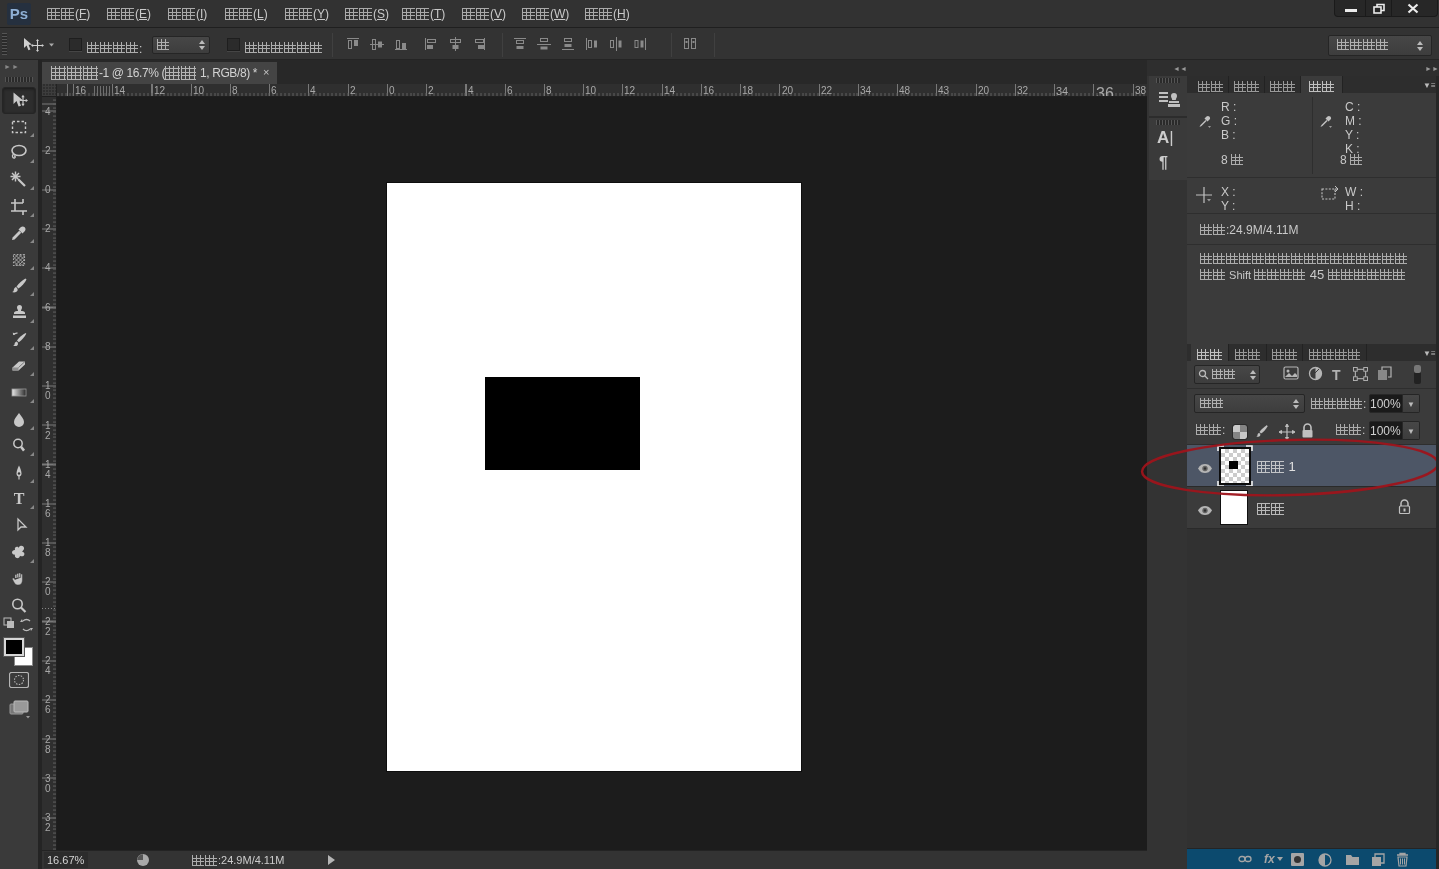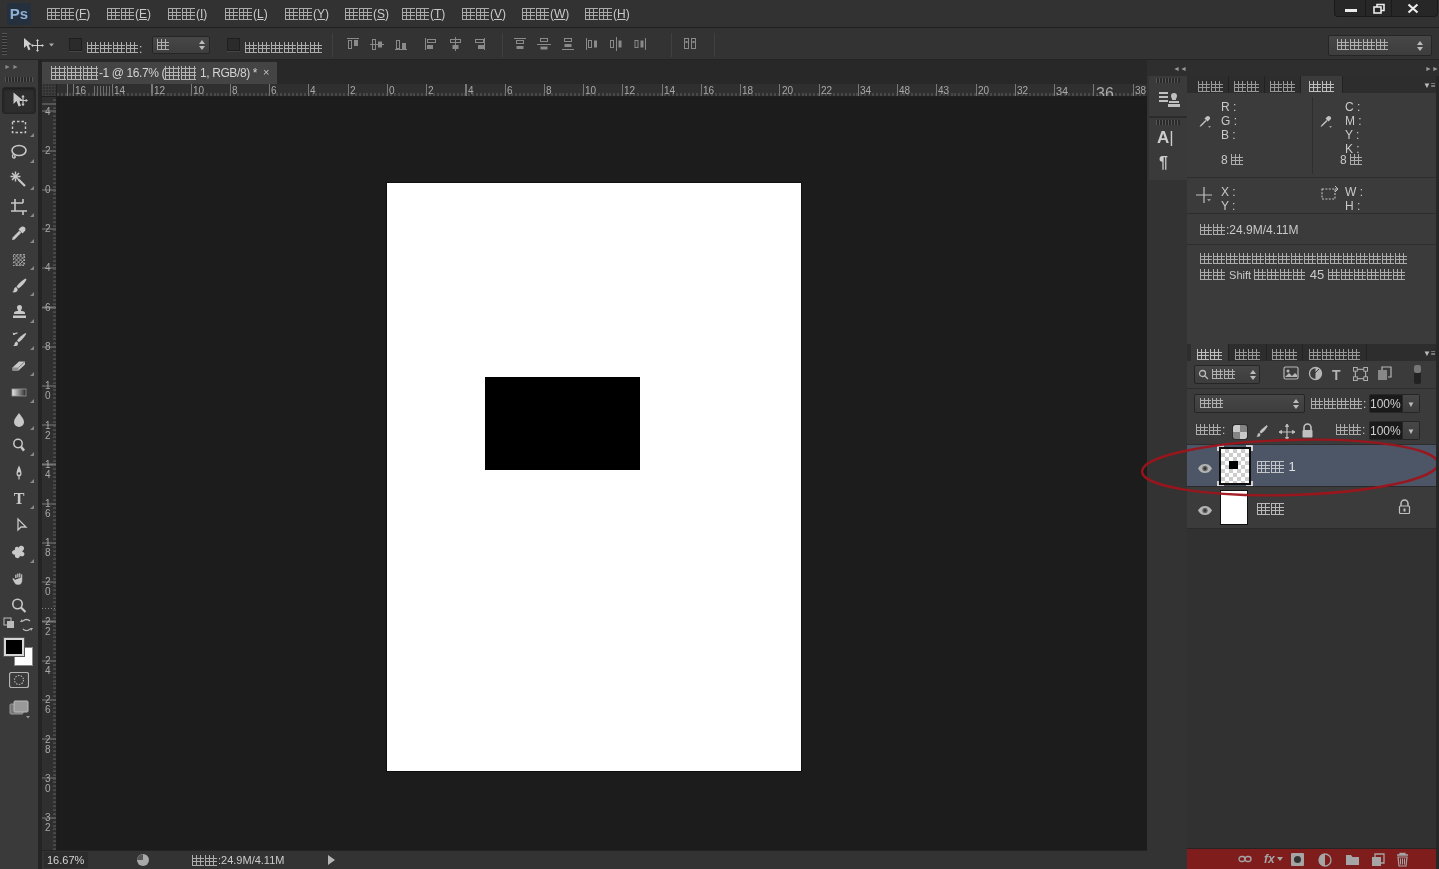--- a/index.html
+++ b/index.html
@@ -566,21 +566,21 @@
         <rect x="5.5" y="9.5" width="2" height="3" fill="#c0c0c0"></rect>
       </svg>
  </div>
  <div class="ab" style="left:0;top:184px;width:252px;height:1px;background:#2a2a2a"></div>
  <div class="ab" style="left:0;top:185px;width:252px;height:319px;background:#313131"></div>
 </div>
 <svg class="ab" style="left:1140px;top:436px" width="299" height="68" viewBox="0 0 299 68">
  <ellipse cx="150" cy="31.5" rx="148" ry="27.5" fill="none" stroke="#9e141b" stroke-width="2.4" opacity="0.95" transform="rotate(-1.6 150 31.5)"></ellipse>
 </svg>
 
-<div class="ab" style="left:1187px;top:848px;width:252px;height:21px;background:#7f1d1d;border-top:1px solid #242424">
+<div class="ab" style="left:1187px;top:848px;width:252px;height:21px;background:#0c4a6e;border-top:1px solid #242424">
  <svg class="ab" style="left:51px;top:5px" width="14" height="10" viewBox="0 0 14 10">
       <g fill="none" stroke="#a5a5a5" stroke-width="1.3">
         <rect x="1" y="2.5" width="6" height="5" rx="2.5"></rect>
         <rect x="7" y="2.5" width="6" height="5" rx="2.5"></rect>
       </g>
     </svg>
  <div class="ab" style="left:77px;top:3px;color:#a5a5a5;font-size:12px;font-style:italic;font-weight:bold">fx<b style="display:inline-block;width:0;height:0;border-left:3px solid transparent;border-right:3px solid transparent;border-top:4px solid #a5a5a5;margin-left:2px;vertical-align:2px"></b></div>
  <div class="ab" style="left:104px;top:4px;width:13px;height:13px;background:#a5a5a5;border-radius:1px">
       <div style="width:7px;height:7px;background:#333;border-radius:50%;margin:3px"></div>
     </div>

